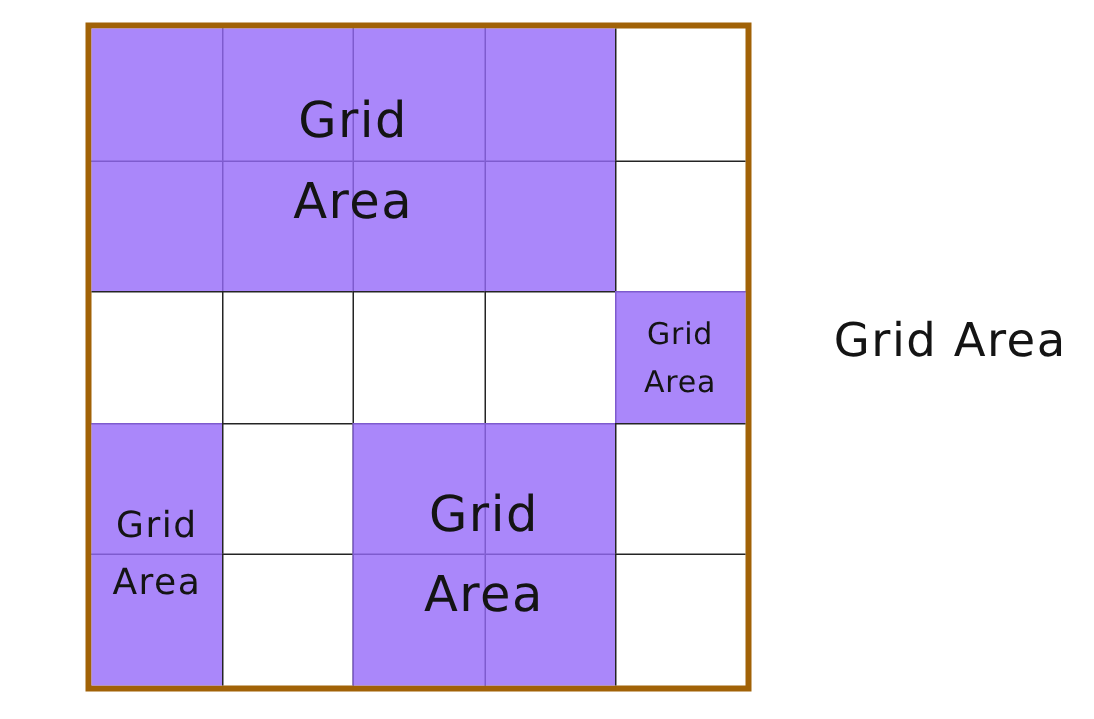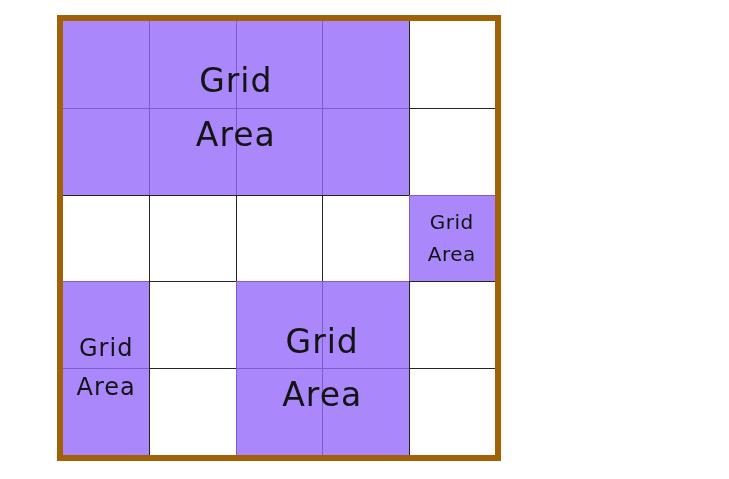--- a/index.html
+++ b/index.html
@@ -17,21 +17,21 @@
     height: 479px;
     background: #ffffff;
   }
   .grid {
     position: absolute;
     left: 57px;
     top: 15px;
     width: 444px;
     height: 446px;
     box-sizing: border-box;
-    border: 6px solid #a16207;
+    border: 4px solid #a16207;
     background: #ffffff;
     display: grid;
     grid-template-columns: repeat(5, 1fr);
     grid-template-rows: repeat(5, 1fr);
   }
   .cell {
     box-sizing: border-box;
     border-left: 1.5px solid #242424;
     border-top: 1.5px solid #242424;
   }
@@ -125,14 +125,15 @@
       <span>Grid</span>
       <span>Area</span>
     </div>
 
     <div class="overlay area-mid label-lg">
       <span>Grid</span>
       <span>Area</span>
     </div>
   </div>
 
+  <div class="side-label">Grid Area</div>
 
 </div>
 
 </body></html>

